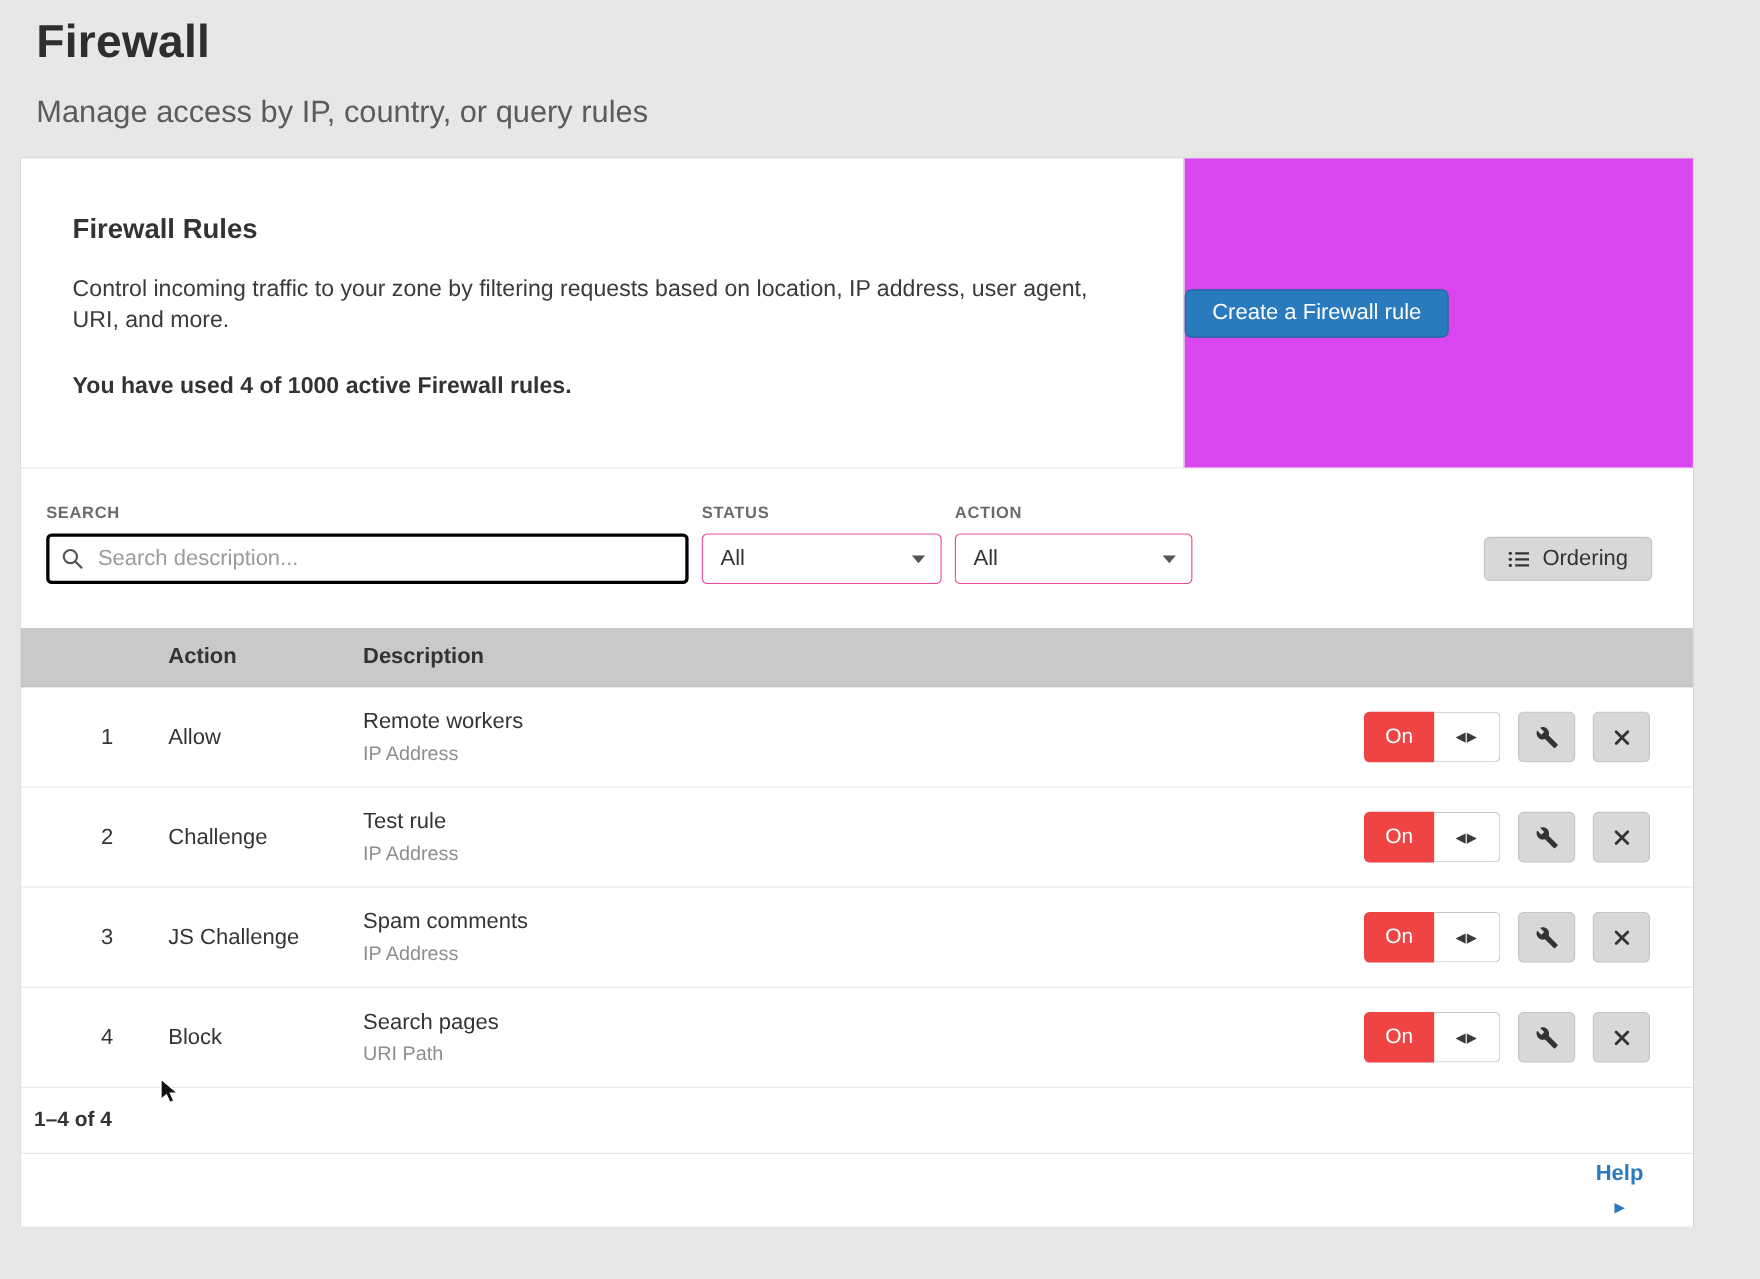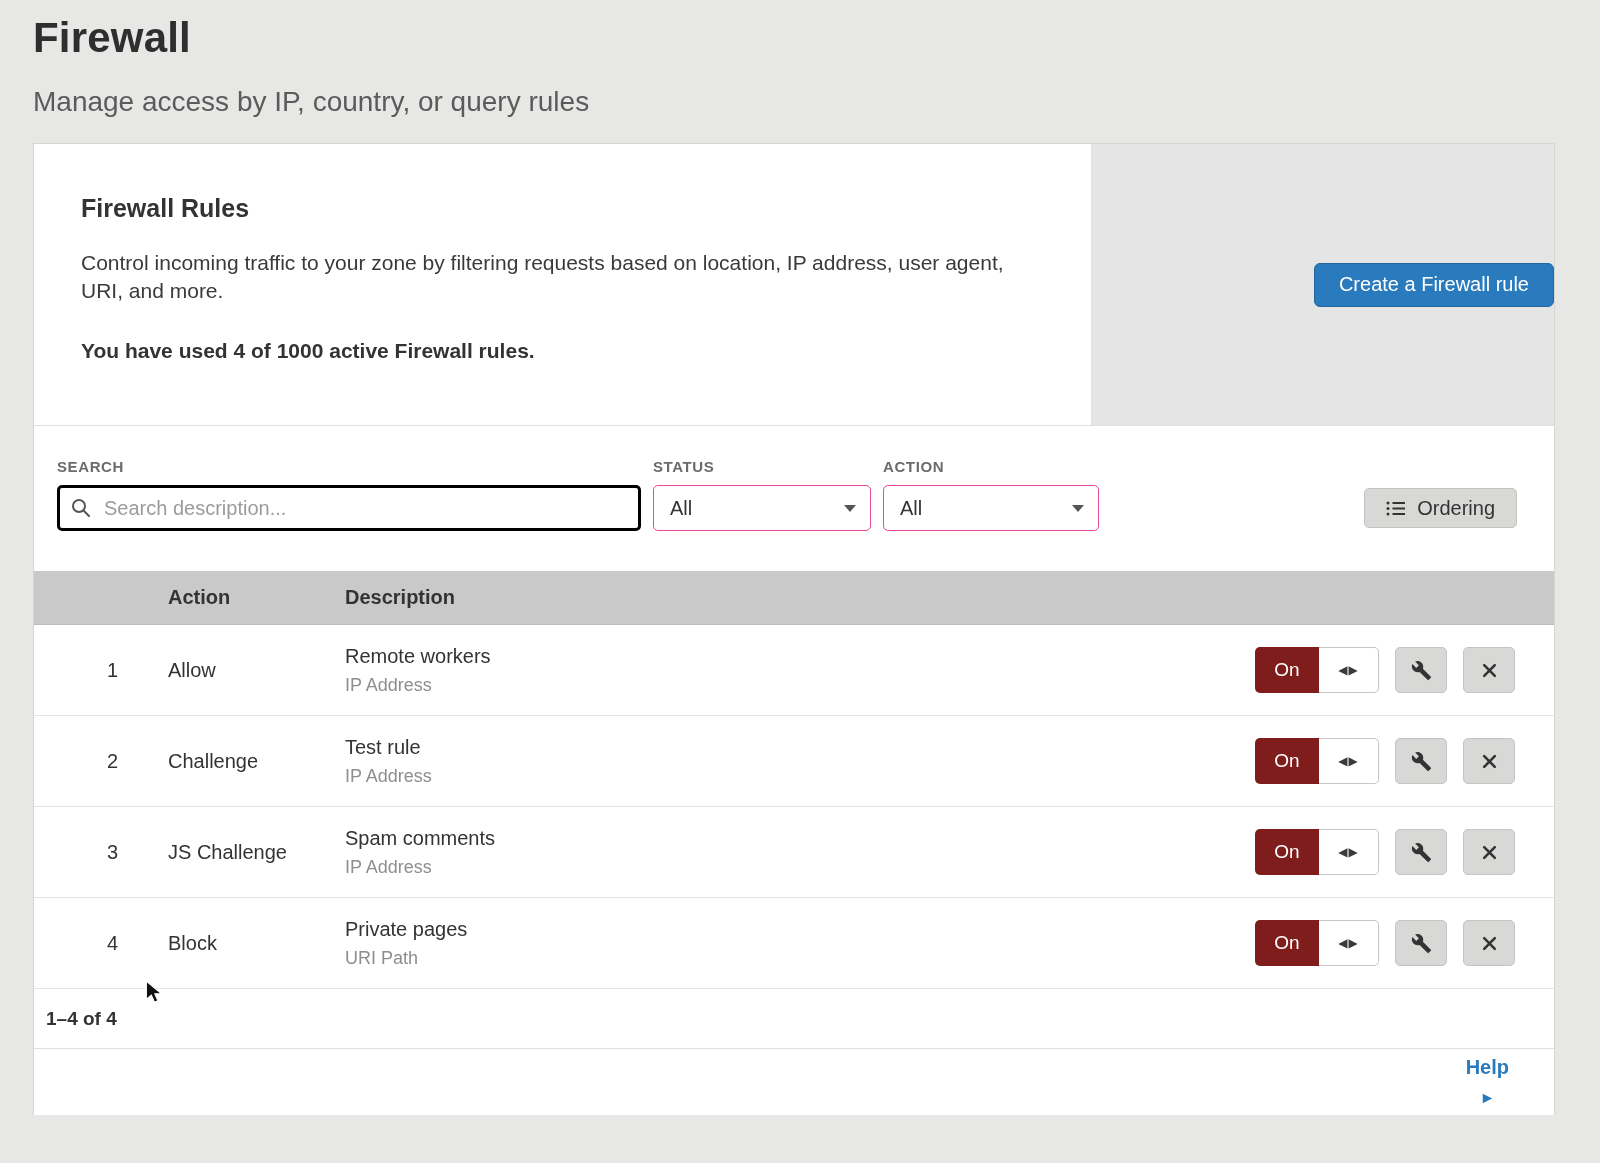--- a/index.html
+++ b/index.html
@@ -9,35 +9,35 @@
     background: #e7e7e5;
     color: #333;
     position: relative;
     overflow: hidden;
   }
   .page-header { padding: 14px 0 0 33px; }
   .page-title { font-size: 42px; font-weight: 600; color: #2e2e2e; letter-spacing: 0.2px; }
   .page-subtitle { margin-top: 24px; font-size: 28px; font-weight: 400; color: #5b5b5b; }
 
   .card {
-    position: absolute; left: 33px; top: 143px;
+    position: absolute; left: 18px; top: 143px;
     width: 1522px; height: 972px;
     background: #fff;
     border: 1px solid #d6d6d4;
   }
 
   
   .card-top { display: flex; height: 282px; border-bottom: 1px solid #e0e0de; }
   .card-top-left { width: 1057px; padding: 50px 60px 0 47px; }
   .card-heading { font-size: 25px; font-weight: 700; color: #333; }
   .card-desc { margin-top: 26px; font-size: 21px; line-height: 28px; color: #3a3a3a; max-width: 950px; }
   .card-usage { margin-top: 34px; font-size: 21px; font-weight: 700; color: #333; }
   .card-top-right {
-    flex: 1; background: #e5e5e5; border-left: 1px solid #e2e2e0;
-    display: flex; align-items: center; justify-content: flex-end;
+    flex: 1; background: #d946ef; border-left: 1px solid #e2e2e0;
+    display: flex; align-items: center; justify-content: flex-start;
   }
   .btn-primary {
     font-family: inherit; cursor: pointer;
     background: #2a7bbd; color: #fff;
     border: 1px solid #20669f; border-radius: 6px;
     font-size: 20px; font-weight: 400;
     height: 44px; padding: 0 24px;
   }
 
   
@@ -80,21 +80,21 @@
   .col-num { width: 134px; text-align: right; padding-right: 50px; font-size: 20px; color: #333; }
   .col-action { width: 177px; font-size: 20px; color: #333; }
   .col-desc { flex: 1; }
   .rule-row { height: 91px; display: flex; align-items: center; border-bottom: 1px solid #e4e4e2; background: #fff; }
   .rule-title { font-size: 20px; color: #333; }
   .rule-sub { margin-top: 7px; font-size: 18px; color: #8e8e8c; }
   .row-controls { display: flex; align-items: center; gap: 16px; padding-right: 39px; }
 
   .toggle { display: flex; width: 124px; height: 46px; cursor: pointer; }
   .toggle-on {
-    width: 66px; background: #7f1d1d; color: #fff; font-size: 19px;
+    width: 66px; background: #ef4444; color: #fff; font-size: 19px;
     border-radius: 5px 0 0 5px;
     display: flex; align-items: center; justify-content: center;
   }
   .toggle-off {
     width: 62px; background: #fff; border: 1px solid #c6c6c4; border-left: none;
     border-radius: 0 5px 5px 0;
     display: flex; align-items: center; justify-content: center;
     font-size: 12px; color: #3a3a3a; letter-spacing: 1px;
   }
   .icon-btn {
@@ -258,21 +258,21 @@
             <line x1="13" y1="3" x2="3" y2="13" stroke="#333" stroke-width="2.4" stroke-linecap="round"></line>
           </svg>
       </button>
     </div>
   </div>
 
   <div class="rule-row">
     <div class="col-num">4</div>
     <div class="col-action">Block</div>
     <div class="col-desc">
-      <div class="rule-title">Private pages</div>
+      <div class="rule-title">Search pages</div>
       <div class="rule-sub">URI Path</div>
     </div>
     <div class="row-controls">
       <div class="toggle">
         <div class="toggle-on">On</div>
         <div class="toggle-off">◀▶</div>
       </div>
       <button class="icon-btn">
         <svg width="21" height="21" viewBox="0 0 24 24">
             <path fill="#333" d="M22.7 19l-9.1-9.1c.9-2.3.4-5-1.5-6.9-2-2-5-2.4-7.4-1.3L9 6 6 9 1.6 4.7C.4 7.1.9 10.1 2.9 12.1c1.9 1.9 4.6 2.4 6.9 1.5l9.1 9.1c.4.4 1 .4 1.4 0l2.3-2.3c.5-.4.5-1.1.1-1.4z"></path>

